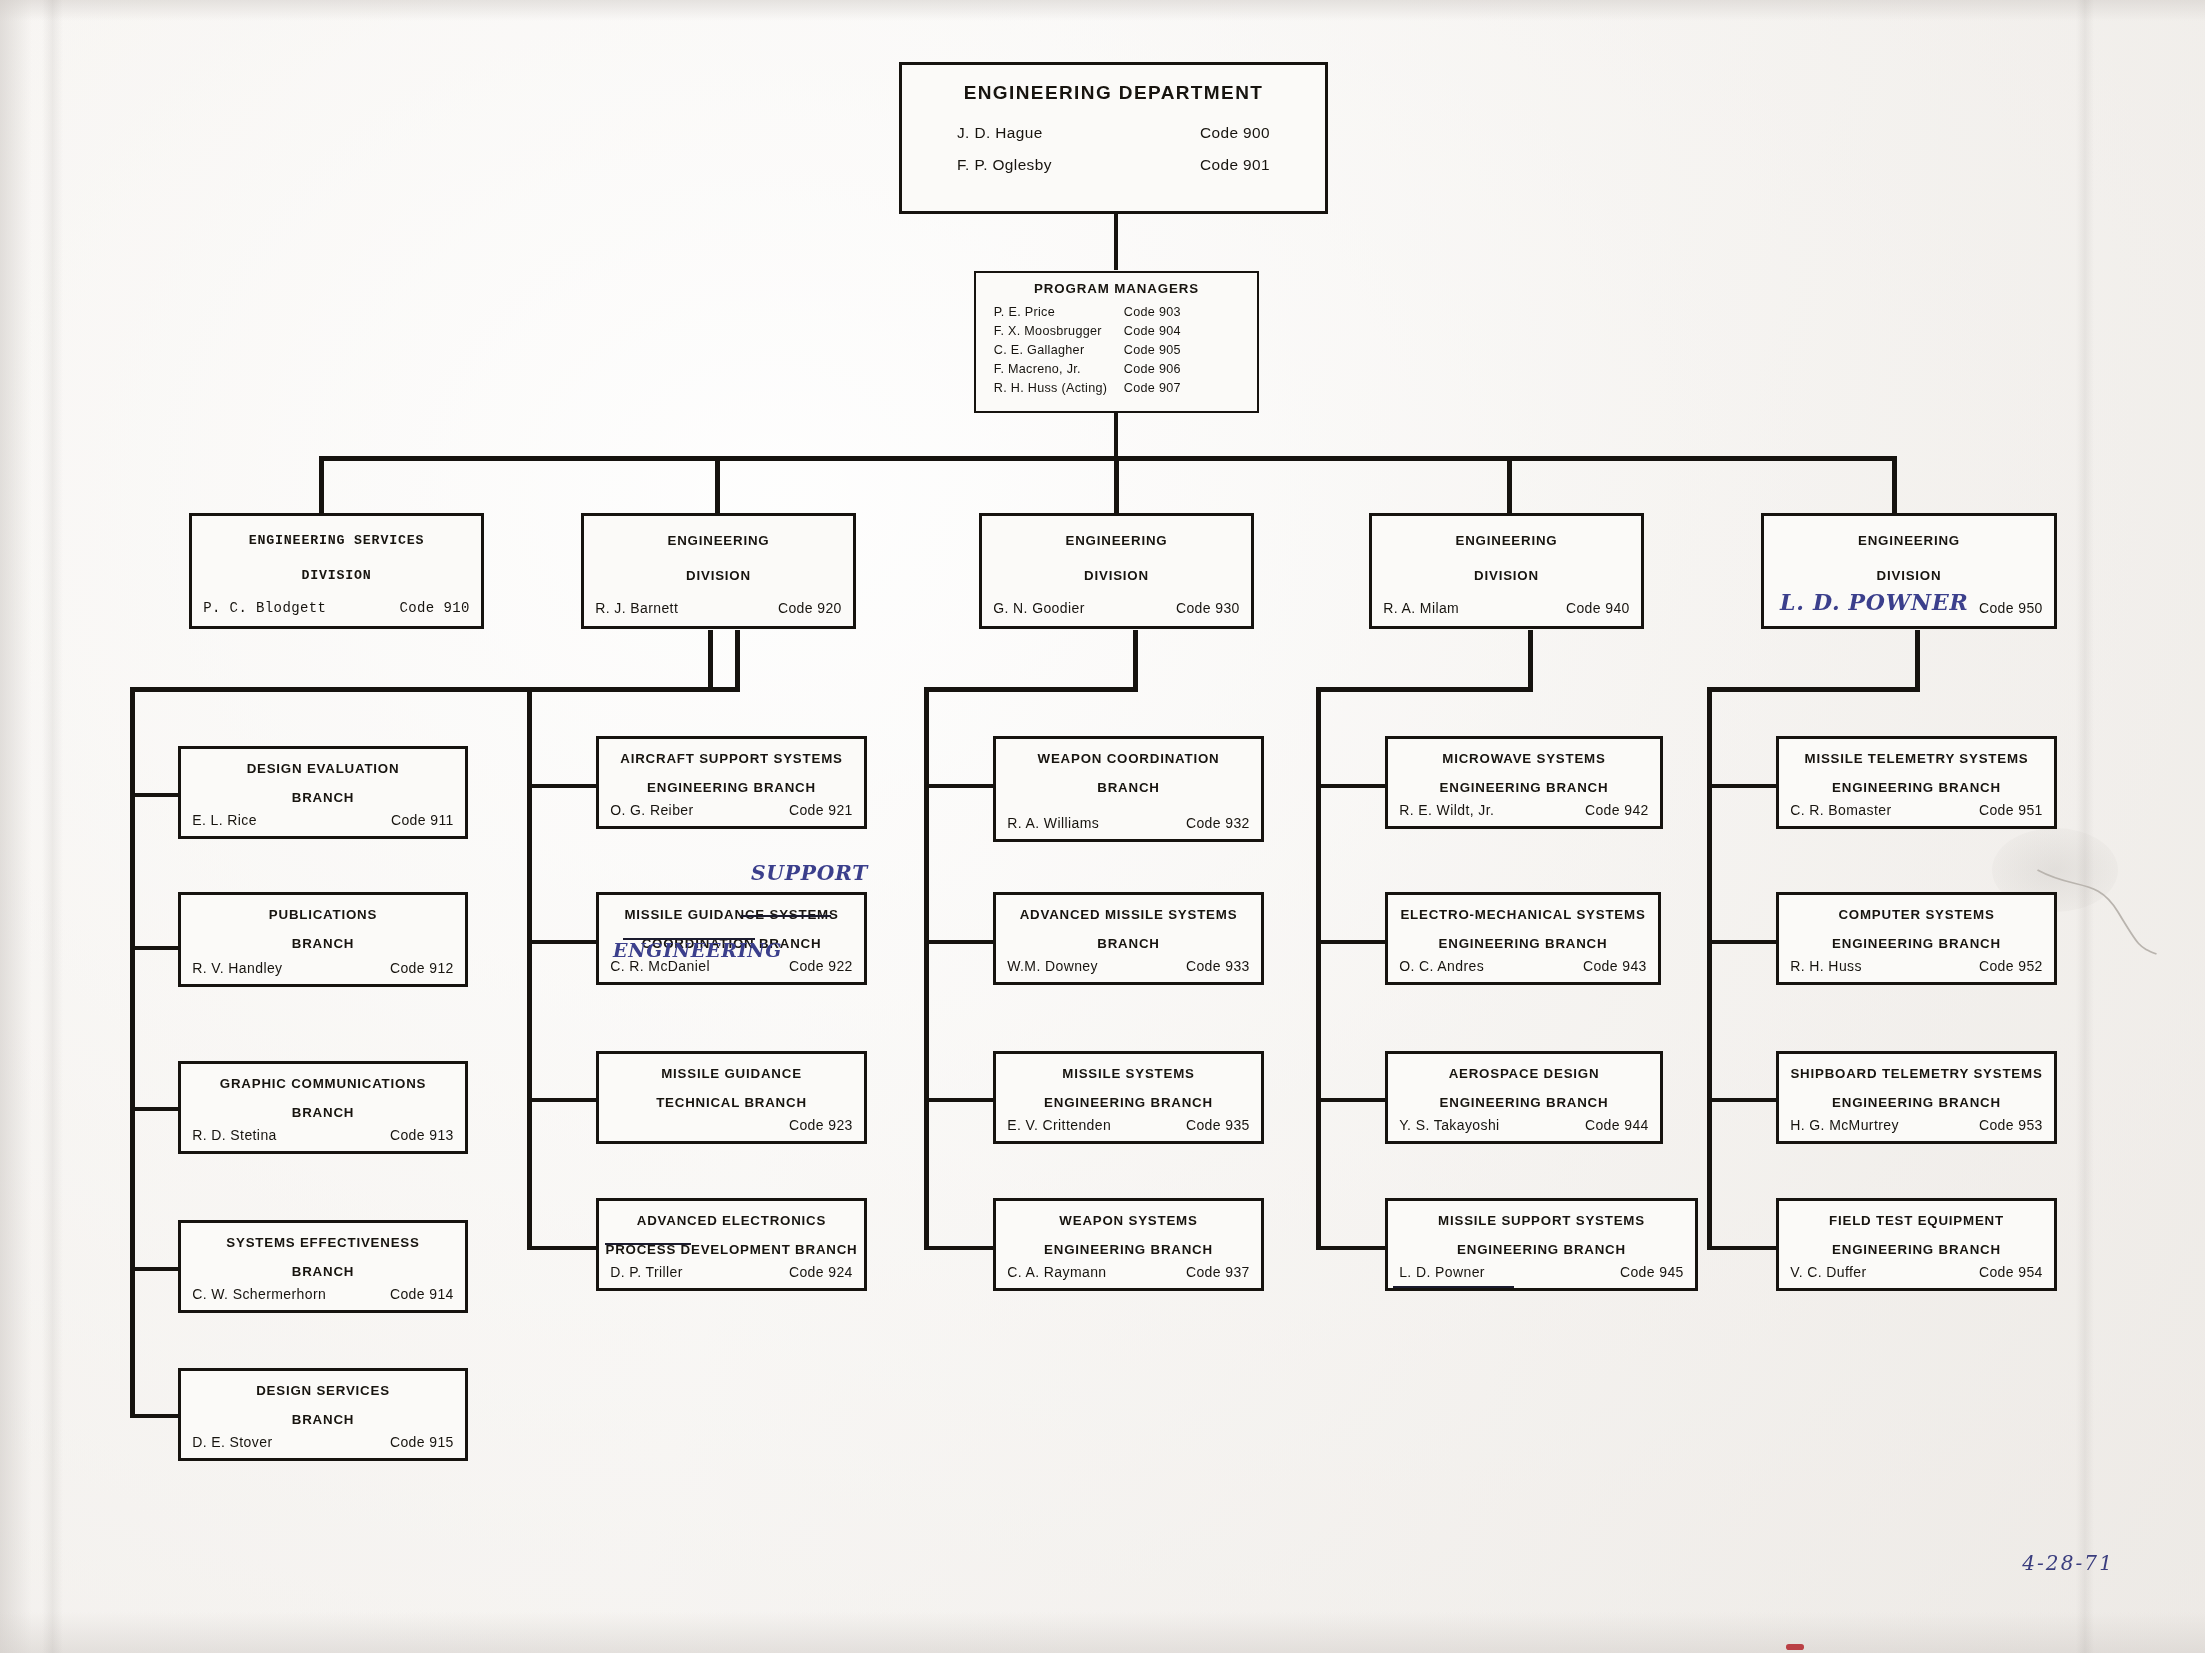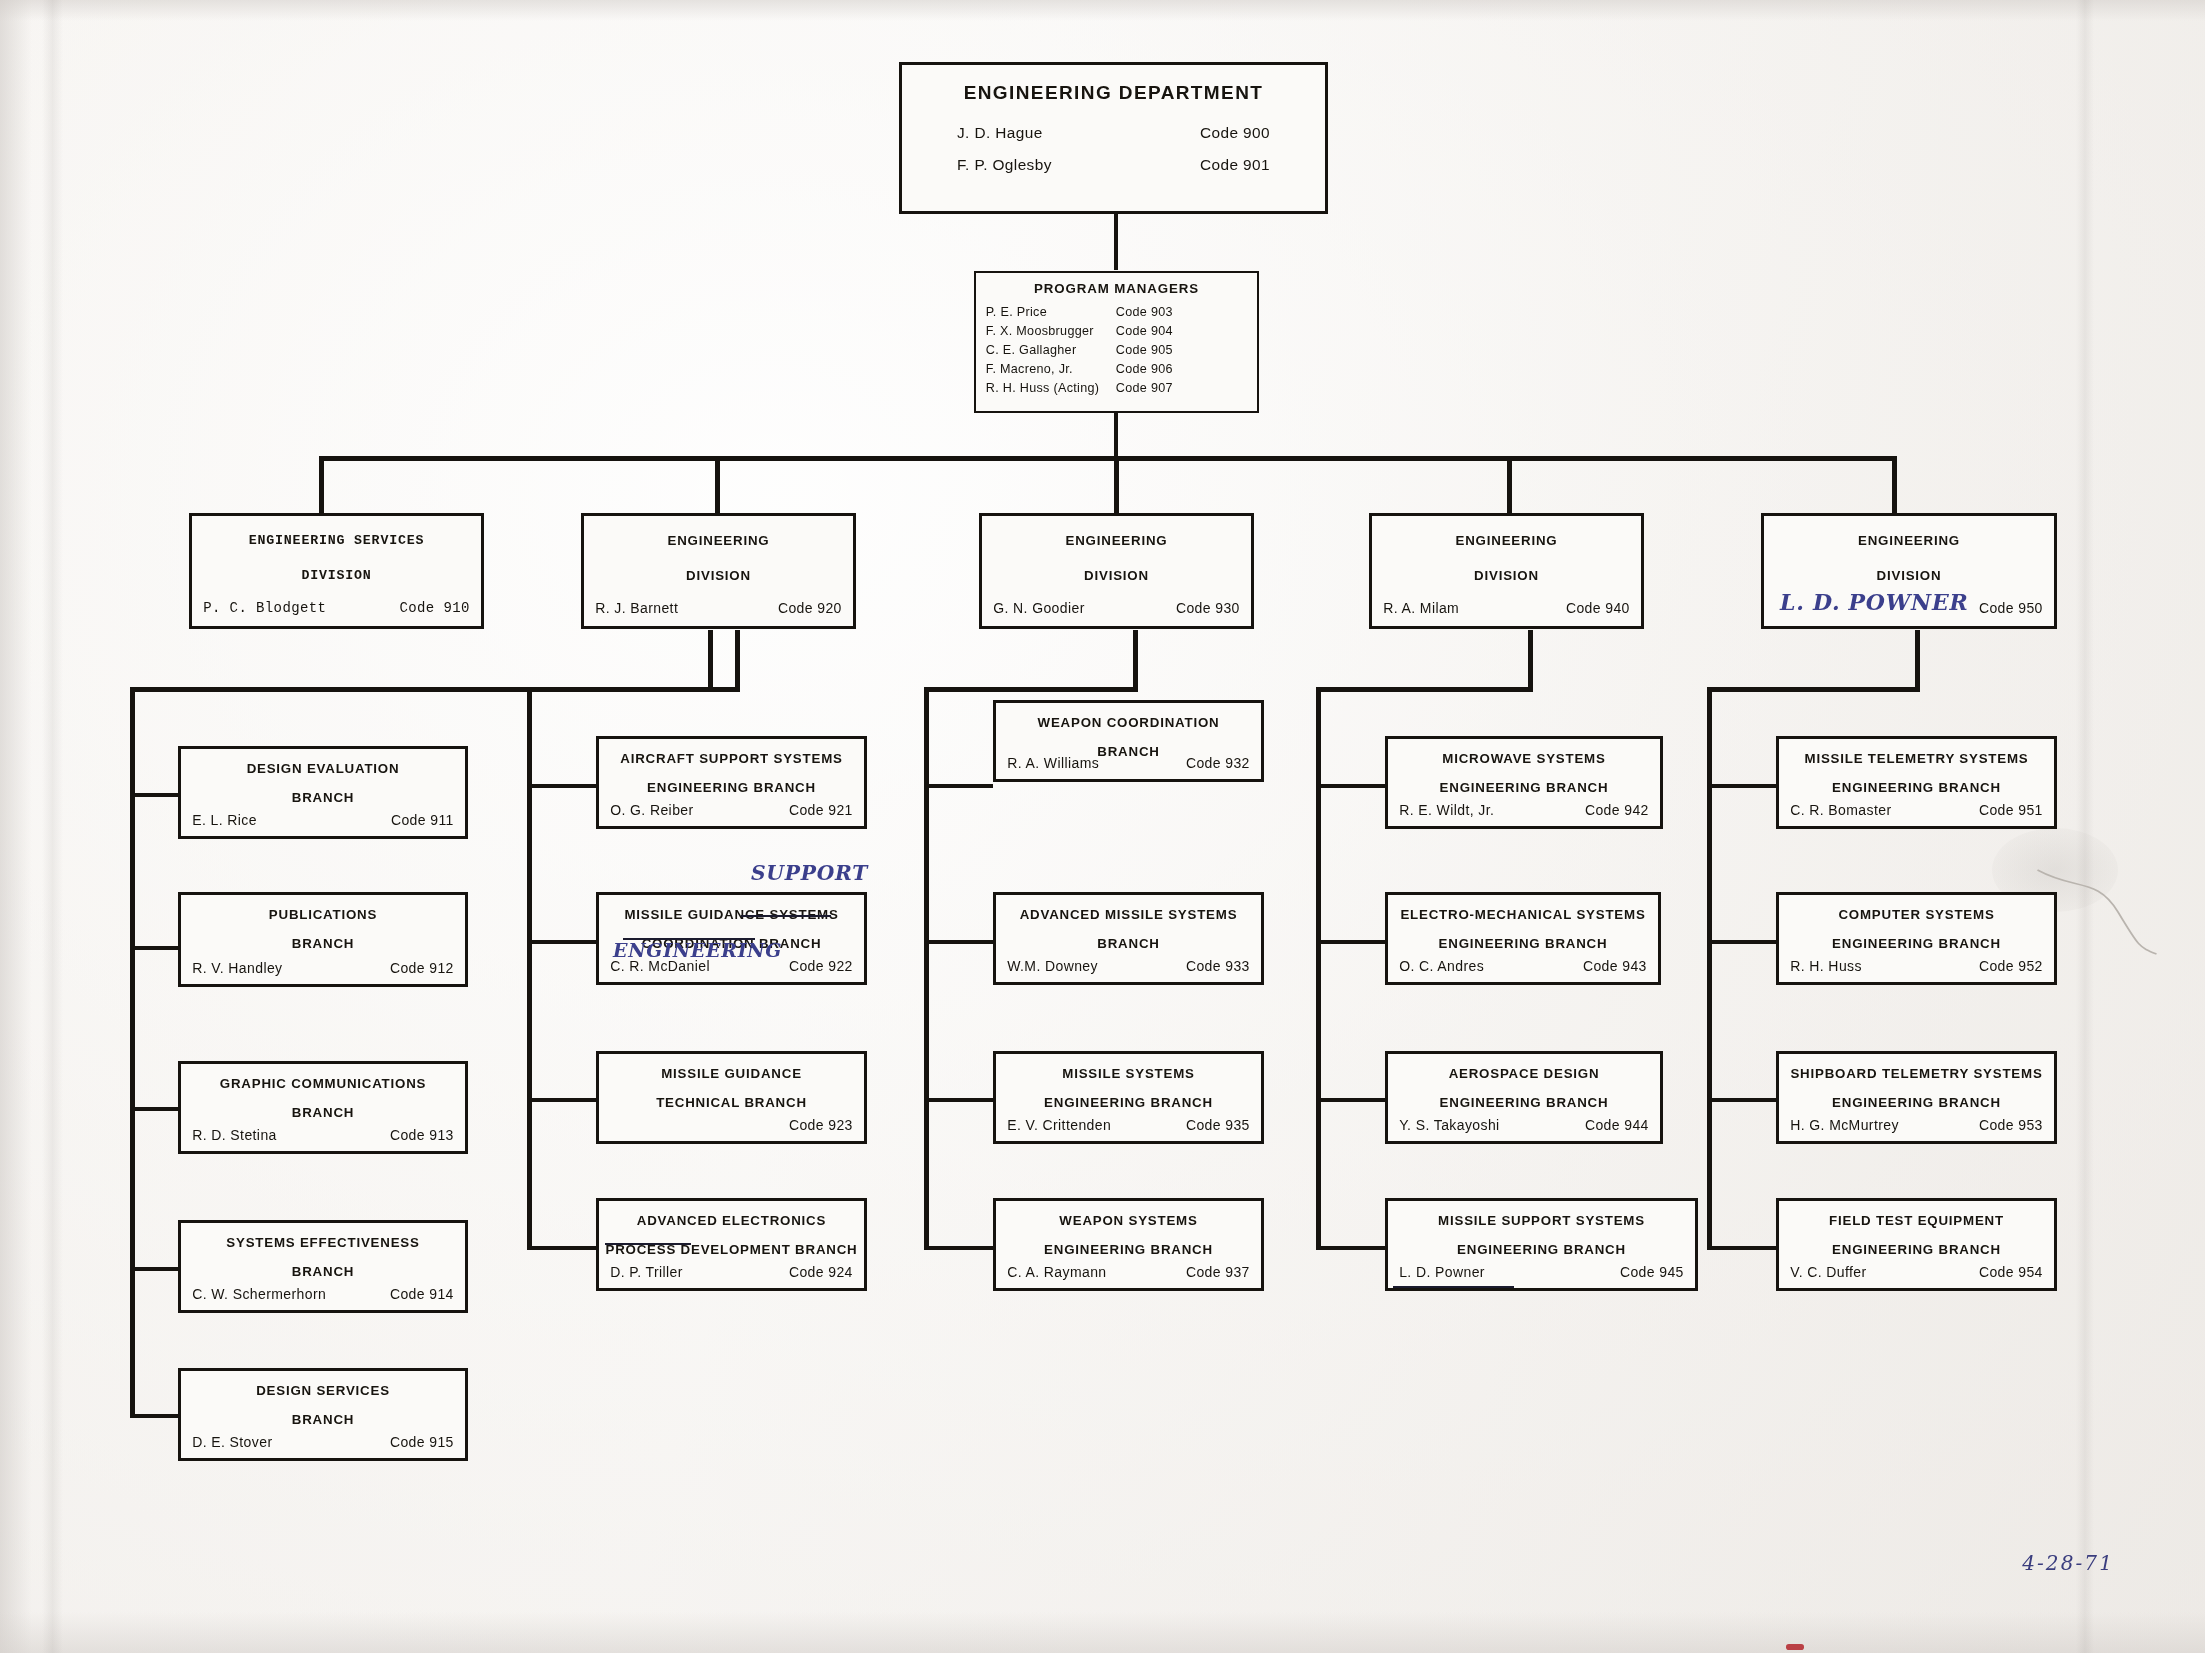--- a/index.html
+++ b/index.html
@@ -93,21 +93,21 @@
   #pm-box { padding: 5.6px 0 0 0; }
   #pm-box .box-title { font-size: 13.3px; letter-spacing: 0.9px; margin-bottom: 5.6px; }
   #pm-box .pm-row {
     display: flex;
     font-size: 12.6px;
     color: #17140f;
     padding: 0 9.8px;
     line-height: 1.5;
     letter-spacing: 0.3px;
   }
-  #pm-box .pm-row .name { width: 130px; white-space: nowrap; }
+  #pm-box .pm-row .name { width: 130px; white-space: nowrap; margin-left: 8px; }
   #pm-box .pm-row .code { white-space: nowrap; }
 
   
   .division .box-title { margin-top: 15.4px; }
   .division .row { position: absolute; left: 0; right: 0; bottom: 9.8px; }
 
   
   .branch .box-title { margin-top: 9.8px; }
   .branch .row { position: absolute; left: 0; right: 0; bottom: 8.4px; }
 
@@ -386,21 +386,21 @@
   <div class="box branch" style="left:596px; top:1198px; width:271px; height:93px;">
     <div class="box-title small">ADVANCED ELECTRONICS</div>
     <div class="box-title small">PROCESS DEVELOPMENT BRANCH</div>
     <div class="row">
       <span class="name">D. P. Triller</span>
       <span class="code">Code 924</span>
     </div>
   </div>
   <div class="strike" style="left:605px; top:1243px; width:86px;"></div>
 
-  <div class="box branch" style="left:993px; top:700px; width:271px; height:82px;">
+  <div class="box branch" style="left:993px; top:736px; width:271px; height:106px;">
     <div class="box-title small">WEAPON COORDINATION</div>
     <div class="box-title small">BRANCH</div>
     <div class="row">
       <span class="name">R. A. Williams</span>
       <span class="code">Code 932</span>
     </div>
   </div>
   <div class="box branch" style="left:993px; top:892px; width:271px; height:93px;">
     <div class="box-title small">ADVANCED MISSILE SYSTEMS</div>
     <div class="box-title small">BRANCH</div>

